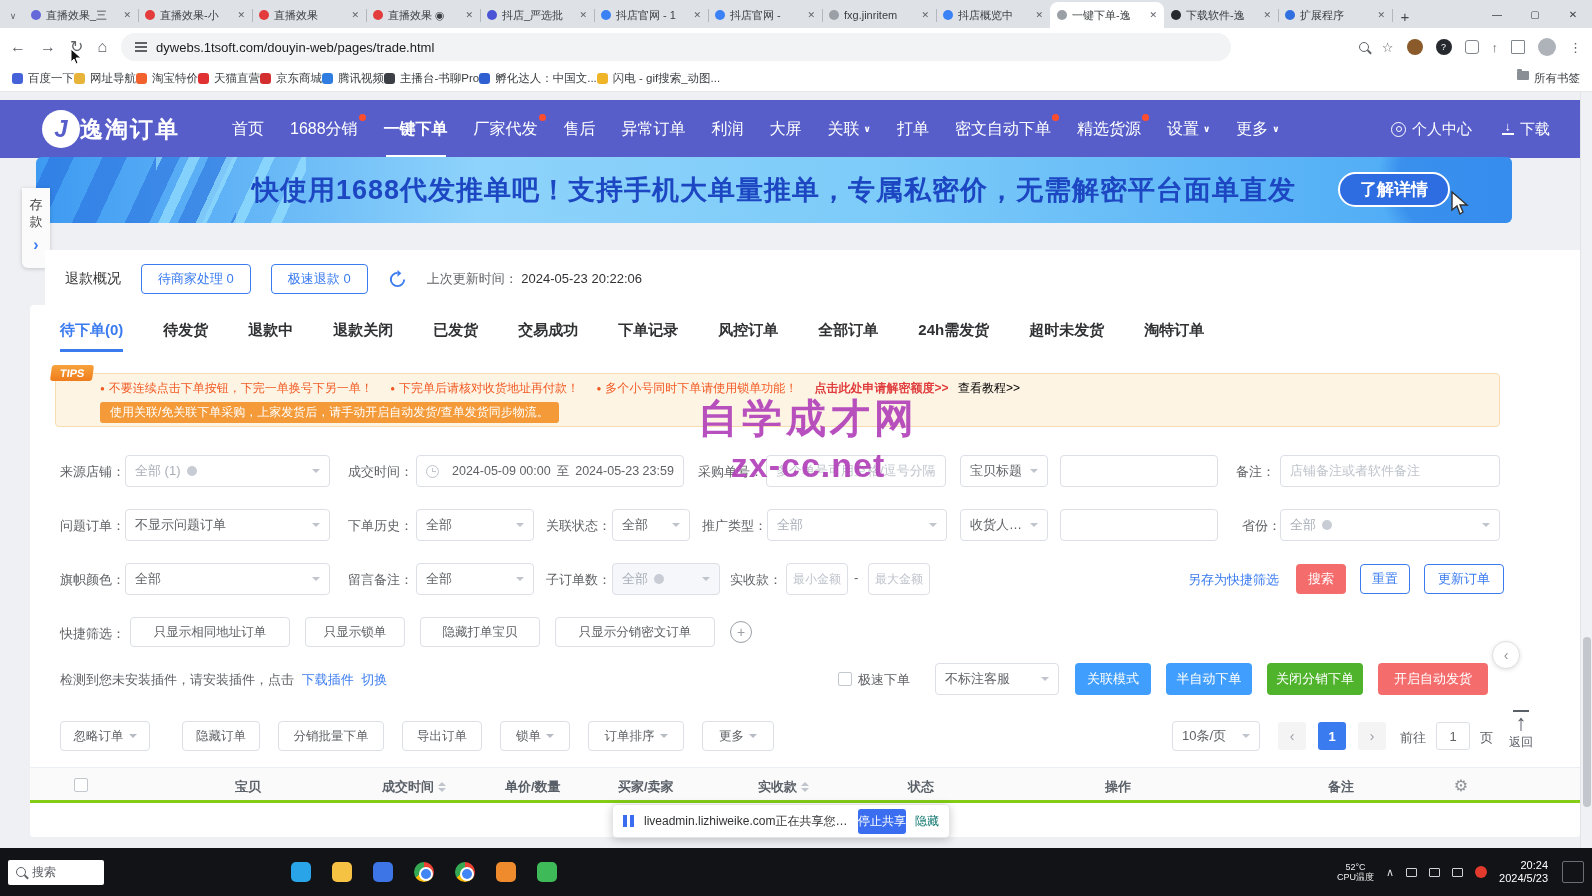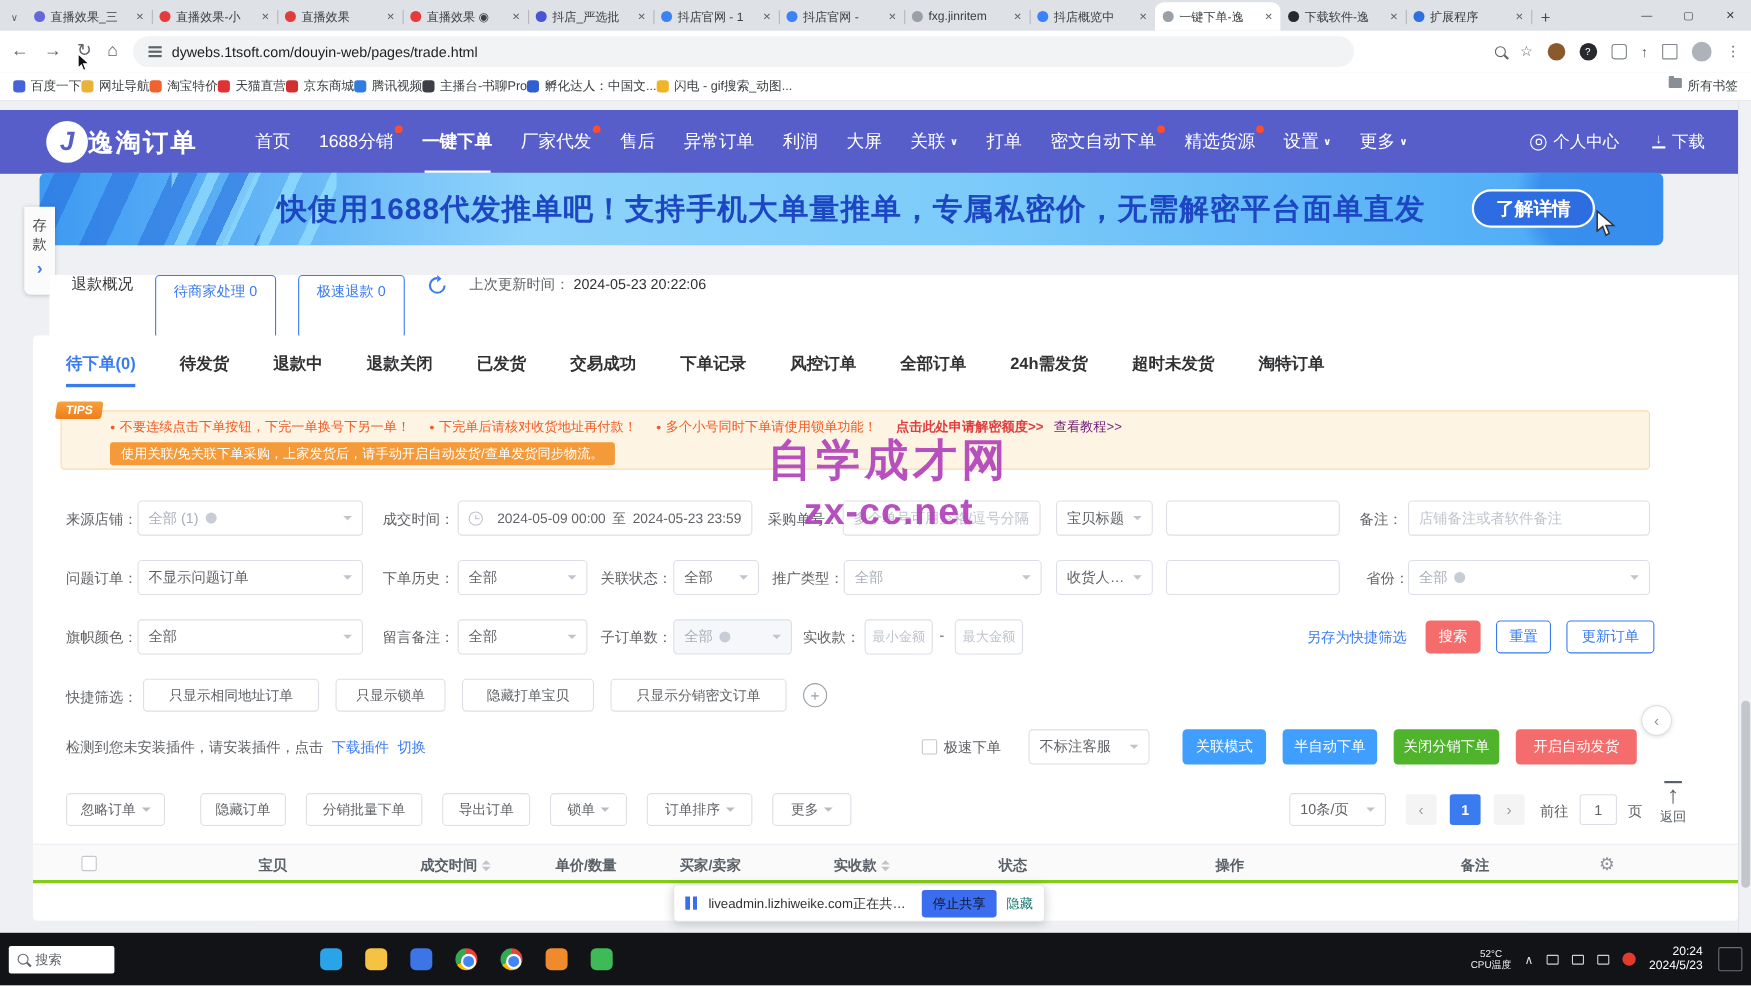--- a/index.html
+++ b/index.html
@@ -72,40 +72,40 @@
   .banner-text{font-size:27px;font-weight:bold;color:#1d46c2;letter-spacing:1px;z-index:2}
   .banner-btn{position:absolute;right:62px;top:15px;z-index:3;background:#2e6ce2;border:2px solid #fff;border-radius:18px;color:#fff;font-size:17px;font-weight:bold;padding:4px 20px}
   .cursor-b{position:absolute;right:40px;top:34px;z-index:4}
 
   
   .side-tab{position:absolute;left:22px;top:96px;width:28px;height:80px;background:#fbfbfc;border-radius:0 0 6px 6px;box-shadow:0 1px 4px rgba(0,0,0,.18);display:flex;flex-direction:column;align-items:center;padding-top:8px;font-size:13px;color:#444}
   .side-tab .vtxt{width:15px;line-height:17px;text-align:center;word-break:break-all}
   .side-tab .chev{color:#3a7bf0;font-size:16px;font-weight:bold;margin-top:6px}
 
   
-  .refund{position:absolute;left:45px;top:158px;right:0;height:58px;background:#fff;display:flex;gap:20px;padding-left:20px;font-size:14px;color:#333}
+  .refund{position:absolute;left:45px;top:158px;right:0;height:58px;background:#fff;display:flex;align-items:center;gap:20px;padding-left:20px;font-size:14px;color:#333}
   .rbtn{border:1px solid #3a7bf0;color:#3a7bf0;background:#fff;border-radius:4px;font-size:13px;padding:5px 16px;white-space:nowrap}
   .upd{color:#606266;font-size:13px}
   .upd b{font-weight:normal;color:#303133}
 
   
   .card{position:absolute;left:30px;top:213px;width:1550px;height:532px;background:#fff;border-radius:4px}
   .order-tabs{display:flex;gap:40px;padding:16px 0 0 30px;font-size:15px;font-weight:bold;color:#303133}
   .otab{padding-bottom:12px;position:relative;white-space:nowrap}
   .otab.active{color:#3a7bf0}
   .otab.active::after{content:"";position:absolute;left:0;right:0;bottom:0;height:3px;background:#3a7bf0}
 
   
   .tips{position:absolute;left:25px;top:68px;width:1445px;height:54px;background:#fdf4e4;border:1px solid #f6dcae;border-radius:4px;padding:6px 12px 0 44px;font-size:12px;color:#f25a24}
   .tips-badge{position:absolute;left:-5px;top:-9px;background:linear-gradient(180deg,#f7a23c,#ef7c1c);color:#fff;font-size:11px;font-weight:bold;padding:2px 9px;border-radius:3px;transform:skewX(-8deg)}
   .tip{margin-right:14px;white-space:nowrap}
   .tip .tb{font-style:normal;font-size:8px;vertical-align:1px;margin-right:4px}
   .tips-line1{white-space:nowrap;overflow:hidden}
   .link-quota{color:#e03e3e;font-weight:bold}
-  .link-tut{color:#701a75;margin-left:6px}
+  .link-tut{color:#000000;margin-left:6px}
   .tips-line2{display:inline-block;background:#f49a38;color:#fff;border-radius:3px;padding:2px 10px;margin-top:5px;font-size:12px}
 
   
   .watermark{position:absolute;left:618px;top:86px;width:320px;text-align:center;color:#b03eb8;font-weight:bold;z-index:5;opacity:.9;pointer-events:none}
   .w1{font-size:40px;letter-spacing:4px}
   .w2{font-size:34px;letter-spacing:1px}
 
   
   .frow{position:absolute;left:0;width:1550px;height:34px}
   .flabel{position:absolute;top:8px;font-size:13px;color:#606266;white-space:nowrap}
@@ -149,21 +149,21 @@
   .sort i{width:0;height:0;border:4px solid transparent}
   .sort .su{border-bottom-color:#c0c4cc;border-top-width:0}
   .sort .sd{border-top-color:#c0c4cc;border-bottom-width:0}
   .hchk{position:absolute;left:44px;top:10px}
   .thead .gear{position:absolute;right:112px;top:8px;color:#909399;font-size:16px}
 
   
   .share{position:absolute;left:612px;top:712px;width:338px;height:34px;background:#fff;border:1px solid #e3e5e9;border-radius:4px;box-shadow:0 2px 10px rgba(0,0,0,.2);display:flex;align-items:center;gap:9px;padding:0 10px;font-size:12px;color:#303133;z-index:8}
   .share-ic{width:12px;height:12px;flex:none;background:linear-gradient(90deg,#3a6df0 0 4px,transparent 4px 7px,#3a6df0 7px 11px,transparent 11px)}
   .share .txt{white-space:nowrap;overflow:hidden;text-overflow:ellipsis}
-  .stop-btn{flex:none;background:#3a6df0;color:#0f172a;border-radius:3px;font-size:12px;padding:4px 10px}
+  .stop-btn{flex:none;background:#3a6df0;color:#ffffff;border-radius:3px;font-size:12px;padding:4px 0}
   .hide-link{flex:none;color:#0f766e}
 
   
   .collapse{position:absolute;left:1492px;top:549px;width:28px;height:28px;border-radius:50%;background:#fff;border:1px solid #e0e0e0;box-shadow:0 1px 4px rgba(0,0,0,.12);display:flex;align-items:center;justify-content:center;color:#909399;font-size:14px;z-index:8}
   .backtop{position:absolute;left:1498px;top:618px;width:46px;text-align:center;color:#5a6068;z-index:8}
   .backtop .bar{width:16px;height:2px;background:#5a6068;margin:0 auto}
   .backtop .ar{font-size:22px;line-height:22px}
   .backtop .lbl{font-size:12px}
 
   
@@ -617,21 +617,21 @@
 
     <div class="frow" style="top:358px">
       <span class="plugin-text">
         <span>检测到您未安装插件，请安装插件，点击</span>
         <a>下载插件</a>
         <a>切换</a>
       </span>
       <span class="express">
         <i class="chk"></i><span>极速下单</span>
       </span>
-      <div class="ctl" style="left:905px;width:110px;top:0">
+      <div class="ctl" style="left:905px;width:124px;top:0">
         <span class="val">不标注客服</span>
           <i class="caret"></i>
       </div>
       <span class="abtn" style="left:1045px;width:76px;background:#409eff">关联模式</span>
       <span class="abtn" style="left:1136px;width:86px;background:#409eff">半自动下单</span>
       <span class="abtn" style="left:1237px;width:96px;background:#4fb32c">关闭分销下单</span>
       <span class="abtn" style="left:1348px;width:110px;background:#f56c6c">开启自动发货</span>
     </div>
 
     <div class="frow" style="top:416px">

